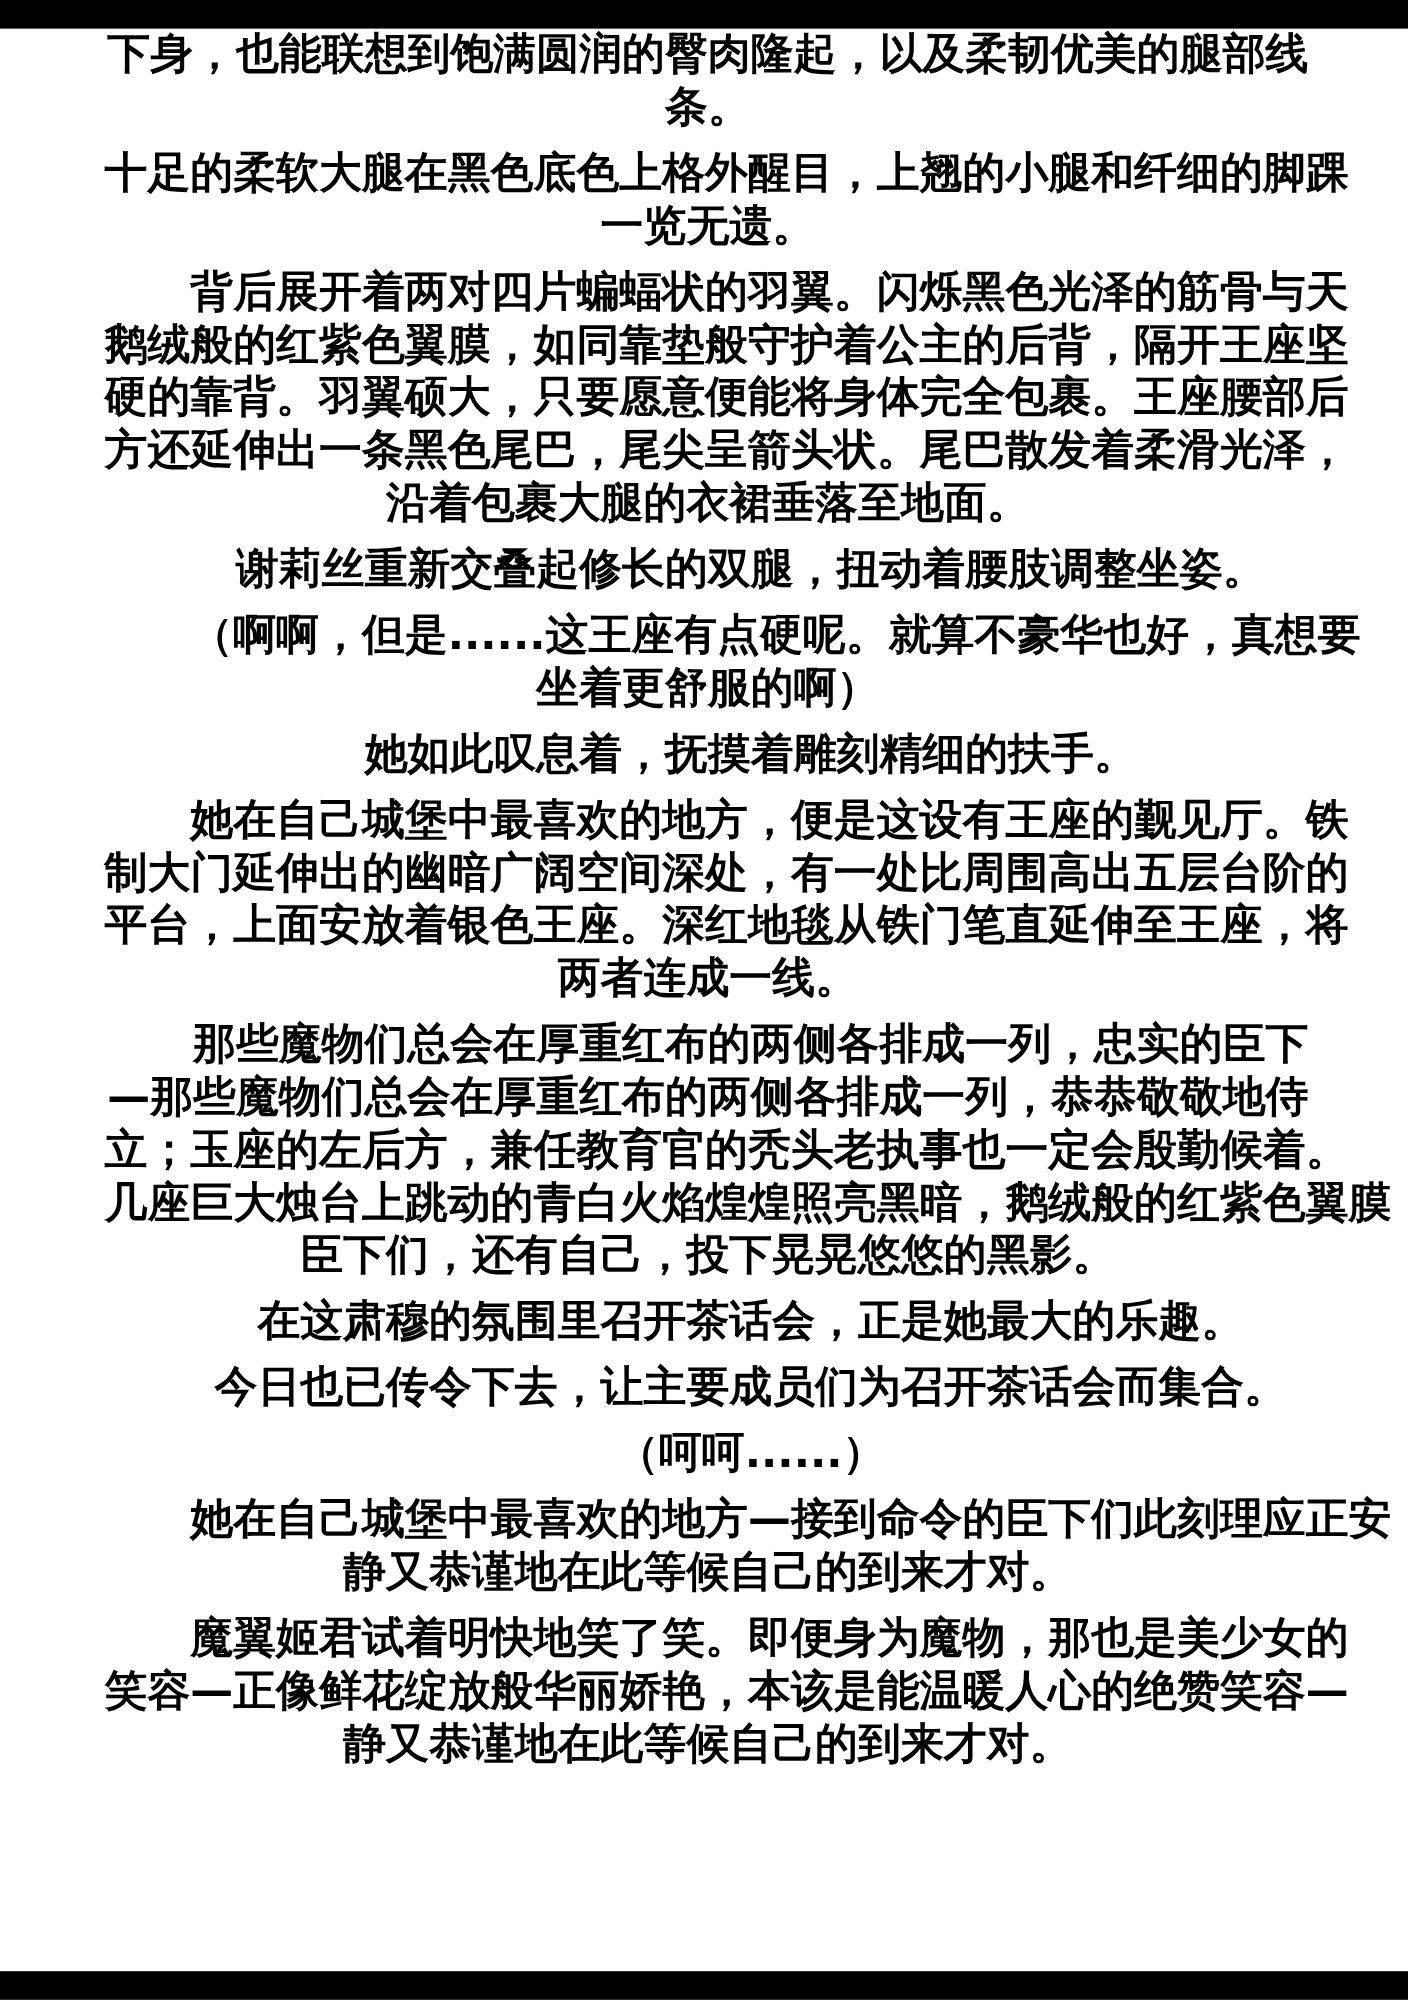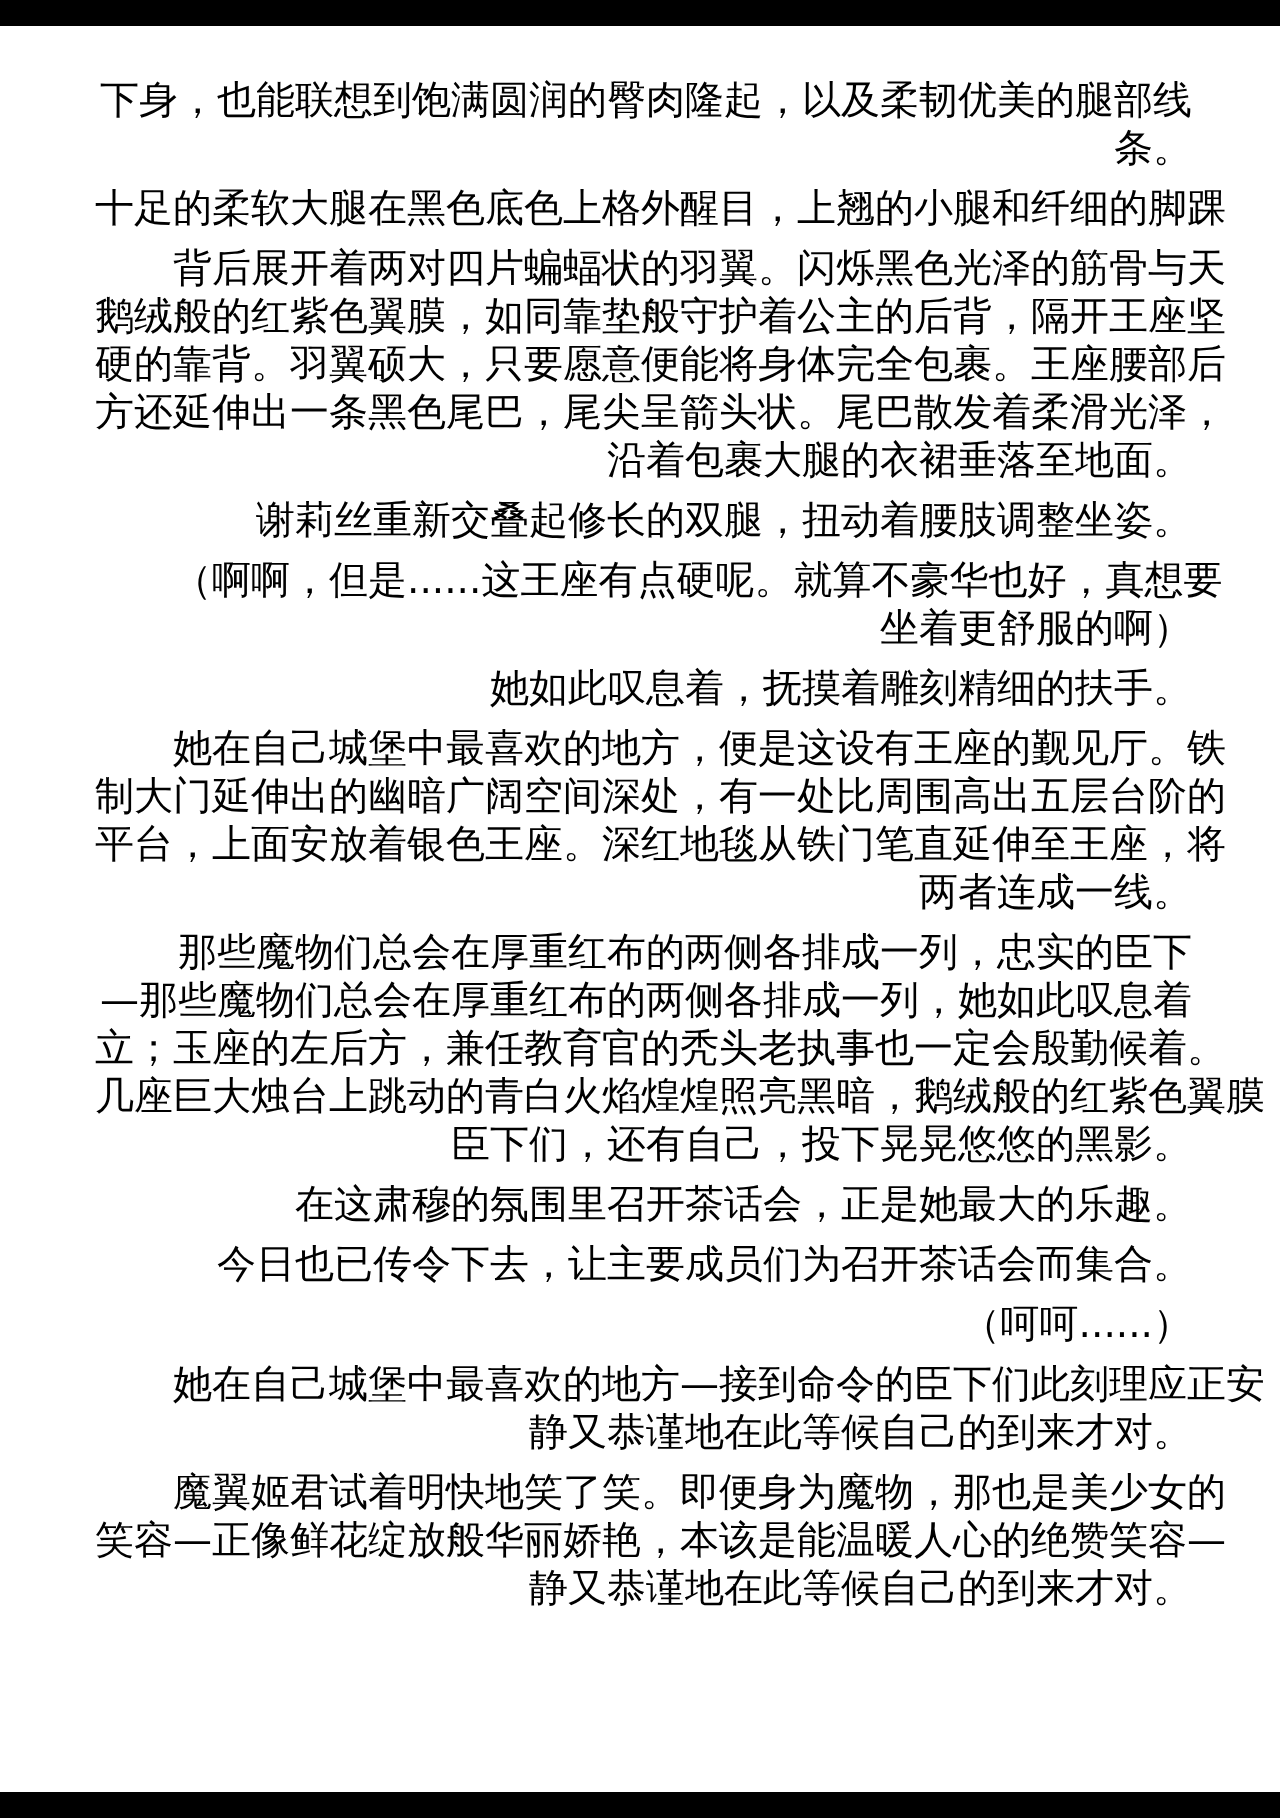--- a/index.html
+++ b/index.html
@@ -21,46 +21,46 @@
     height: 26px;
     background: #000000;
   }
   .letterbox-bar.top { top: 0; }
   .letterbox-bar.bottom { bottom: 0; }
   .page-content {
     position: absolute;
     top: 26px;
     left: 95px;
     width: 1097px;
-    padding-top: 50px;
     color: #000000;
     font-size: 39px;
     line-height: 48px;
-    font-weight: 400;
-    text-align: right;
+    font-weight: 700;
+    text-align: center;
   }
   .paragraph {
     margin: 0 0 12px 0;
   }
   .text-line {
     white-space: pre;
   }
 </style>
 </head>
 <body>
 
 <div class="letterbox-bar top"></div>
 
 <div class="page-content" id="page-content">
     <div class="paragraph">
       <div class="text-line">下身，也能联想到饱满圆润的臀肉隆起，以及柔韧优美的腿部线</div>
       <div class="text-line">条。</div>
     </div>
     <div class="paragraph">
       <div class="text-line">十足的柔软大腿在黑色底色上格外醒目，上翘的小腿和纤细的脚踝</div>
+      <div class="text-line">一览无遗。</div>
     </div>
     <div class="paragraph">
       <div class="text-line">　　背后展开着两对四片蝙蝠状的羽翼。闪烁黑色光泽的筋骨与天</div>
       <div class="text-line">鹅绒般的红紫色翼膜，如同靠垫般守护着公主的后背，隔开王座坚</div>
       <div class="text-line">硬的靠背。羽翼硕大，只要愿意便能将身体完全包裹。王座腰部后</div>
       <div class="text-line">方还延伸出一条黑色尾巴，尾尖呈箭头状。尾巴散发着柔滑光泽，</div>
       <div class="text-line">沿着包裹大腿的衣裙垂落至地面。</div>
     </div>
     <div class="paragraph">
       <div class="text-line">　　谢莉丝重新交叠起修长的双腿，扭动着腰肢调整坐姿。</div>
@@ -73,21 +73,21 @@
       <div class="text-line">　　她如此叹息着，抚摸着雕刻精细的扶手。</div>
     </div>
     <div class="paragraph">
       <div class="text-line">　　她在自己城堡中最喜欢的地方，便是这设有王座的觐见厅。铁</div>
       <div class="text-line">制大门延伸出的幽暗广阔空间深处，有一处比周围高出五层台阶的</div>
       <div class="text-line">平台，上面安放着银色王座。深红地毯从铁门笔直延伸至王座，将</div>
       <div class="text-line">两者连成一线。</div>
     </div>
     <div class="paragraph">
       <div class="text-line">　　那些魔物们总会在厚重红布的两侧各排成一列，忠实的臣下</div>
-      <div class="text-line">—那些魔物们总会在厚重红布的两侧各排成一列，她如此叹息着</div>
+      <div class="text-line">—那些魔物们总会在厚重红布的两侧各排成一列，恭恭敬敬地侍</div>
       <div class="text-line">立；玉座的左后方，兼任教育官的秃头老执事也一定会殷勤候着。</div>
       <div class="text-line">几座巨大烛台上跳动的青白火焰煌煌照亮黑暗，鹅绒般的红紫色翼膜</div>
       <div class="text-line">臣下们，还有自己，投下晃晃悠悠的黑影。</div>
     </div>
     <div class="paragraph">
       <div class="text-line">　　在这肃穆的氛围里召开茶话会，正是她最大的乐趣。</div>
     </div>
     <div class="paragraph">
       <div class="text-line">　　今日也已传令下去，让主要成员们为召开茶话会而集合。</div>
     </div>

